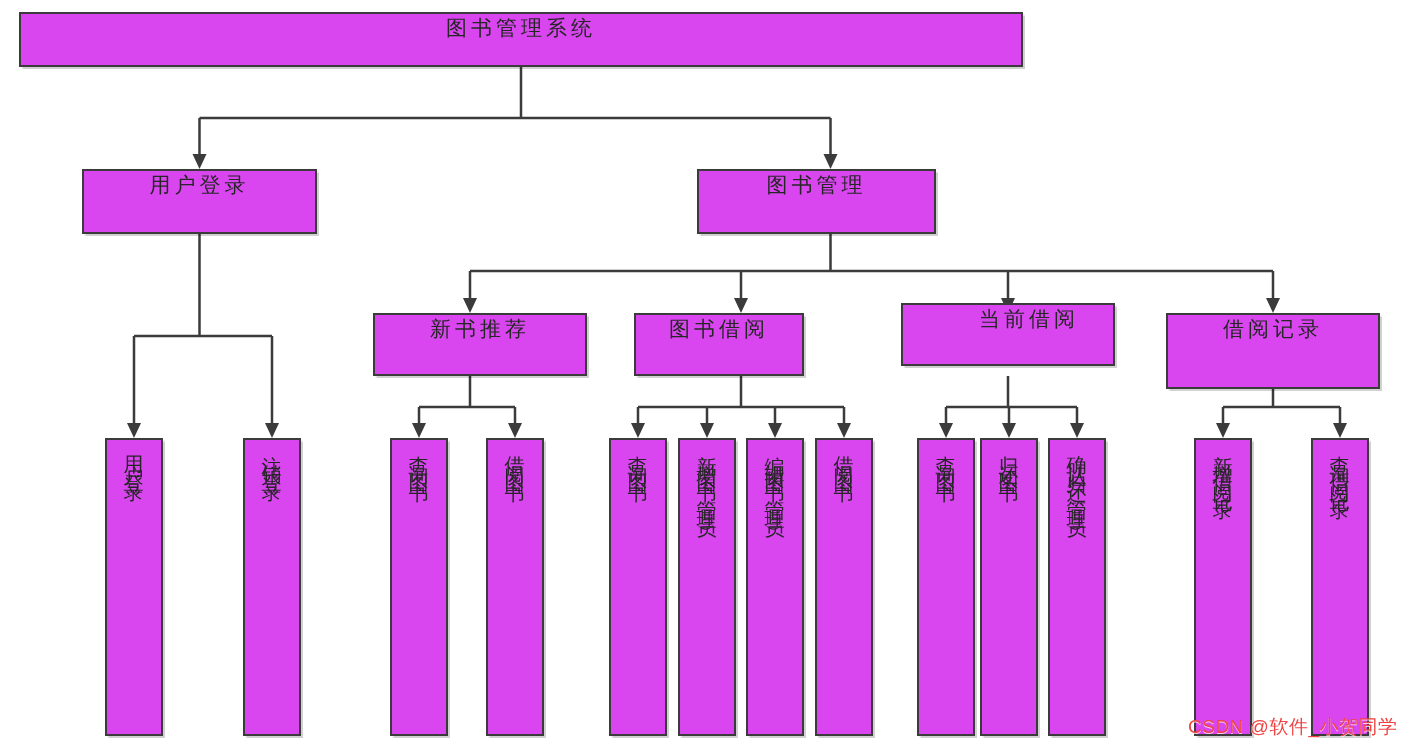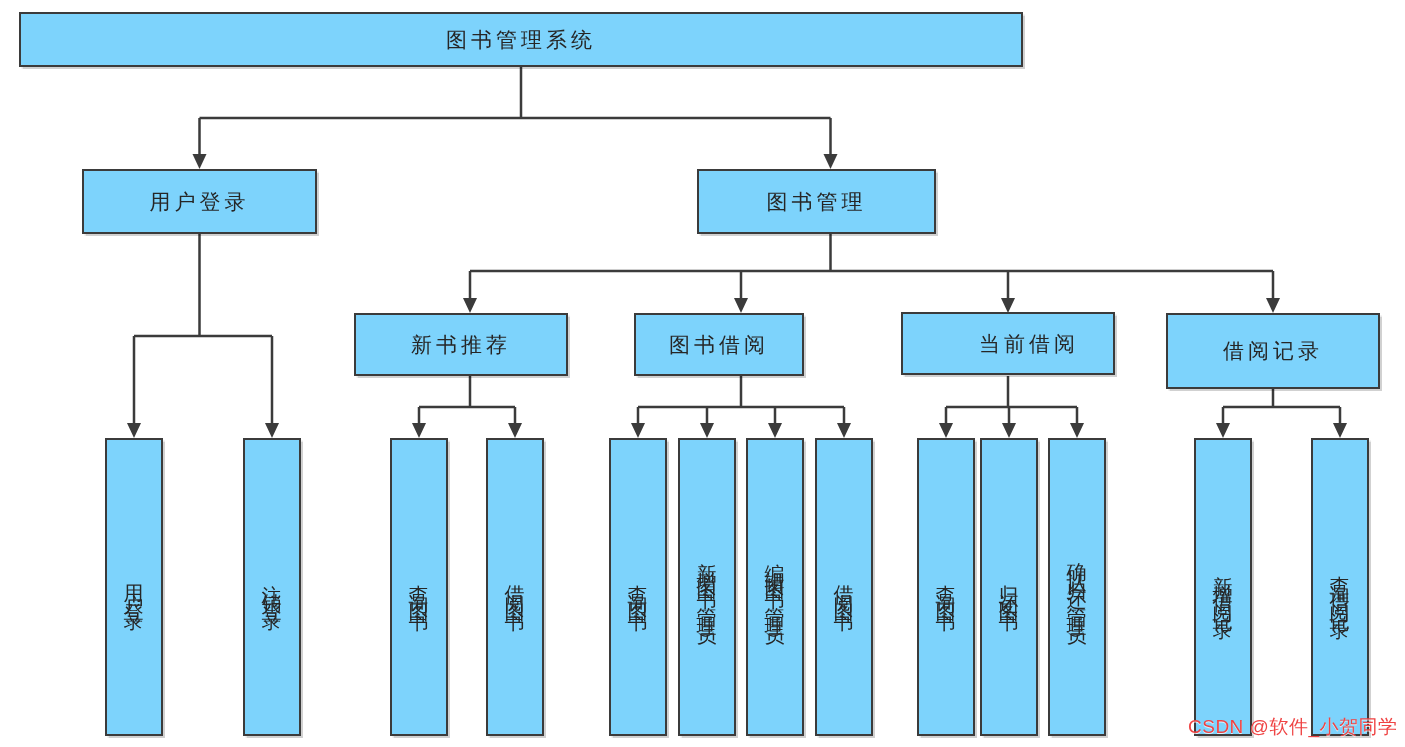--- a/index.html
+++ b/index.html
@@ -2,22 +2,22 @@
 <html><head>
 <meta charset="utf-8">
 <style>
   html,body { margin:0; padding:0; background:#ffffff; }
   .canvas {
     position:relative; width:1405px; height:747px; background:#ffffff;
     font-family:"Liberation Sans", sans-serif; overflow:hidden;
   }
   svg.connectors { position:absolute; left:0; top:0; pointer-events:none; }
   .box {
-    position:absolute; box-sizing:border-box; background:#7dd3fc;
-    border:2.5px solid #3b3b3b; display:flex; align-items:center; justify-content:center;
+    position:absolute; box-sizing:border-box; background:#d946ef;
+    border:2.5px solid #3b3b3b; display:flex; justify-content:center;
     color:#262626; box-shadow:1.5px 1.5px 1px rgba(0,0,0,0.18); z-index:2;
   }
   .hbox { font-size:21px; letter-spacing:4px; white-space:nowrap; }
   .vbox .vtext {
     writing-mode:vertical-rl; text-orientation:mixed;
     font-size:20px; letter-spacing:9px; line-height:1.1; white-space:nowrap;
   }
   .watermark {
     position:absolute; left:1188px; top:714px; z-index:5;
     font-size:19px; letter-spacing:0.5px; color:#ef4444; white-space:nowrap;
@@ -66,27 +66,27 @@
     <span>图书管理系统</span>
   </div>
 
   <div class="box hbox" style="left:82px; top:169px; width:235px; height:65px;">
     <span>用户登录</span>
   </div>
   <div class="box hbox" style="left:697px; top:169px; width:239px; height:65px;">
     <span>图书管理</span>
   </div>
 
-  <div class="box hbox" style="left:354px; top:313px; width:214px; height:63px;">
+  <div class="box hbox" style="left:373px; top:313px; width:214px; height:63px;">
     <span>新书推荐</span>
   </div>
   <div class="box hbox" style="left:634px; top:313px; width:170px; height:63px;">
     <span>图书借阅</span>
   </div>
-  <div class="box hbox" style="left:901px; top:312px; width:214px; height:63px;padding-left:42px;">
+  <div class="box hbox" style="left:901px; top:303px; width:214px; height:63px;padding-left:42px;">
     <span>当前借阅</span>
   </div>
   <div class="box hbox" style="left:1166px; top:313px; width:214px; height:76px;">
     <span>借阅记录</span>
   </div>
 
   <div class="box vbox" style="left:105px; top:438px; width:58px; height:298px;">
     <span class="vtext">用户登录</span>
   </div>
   <div class="box vbox" style="left:243px; top:438px; width:58px; height:298px;">

